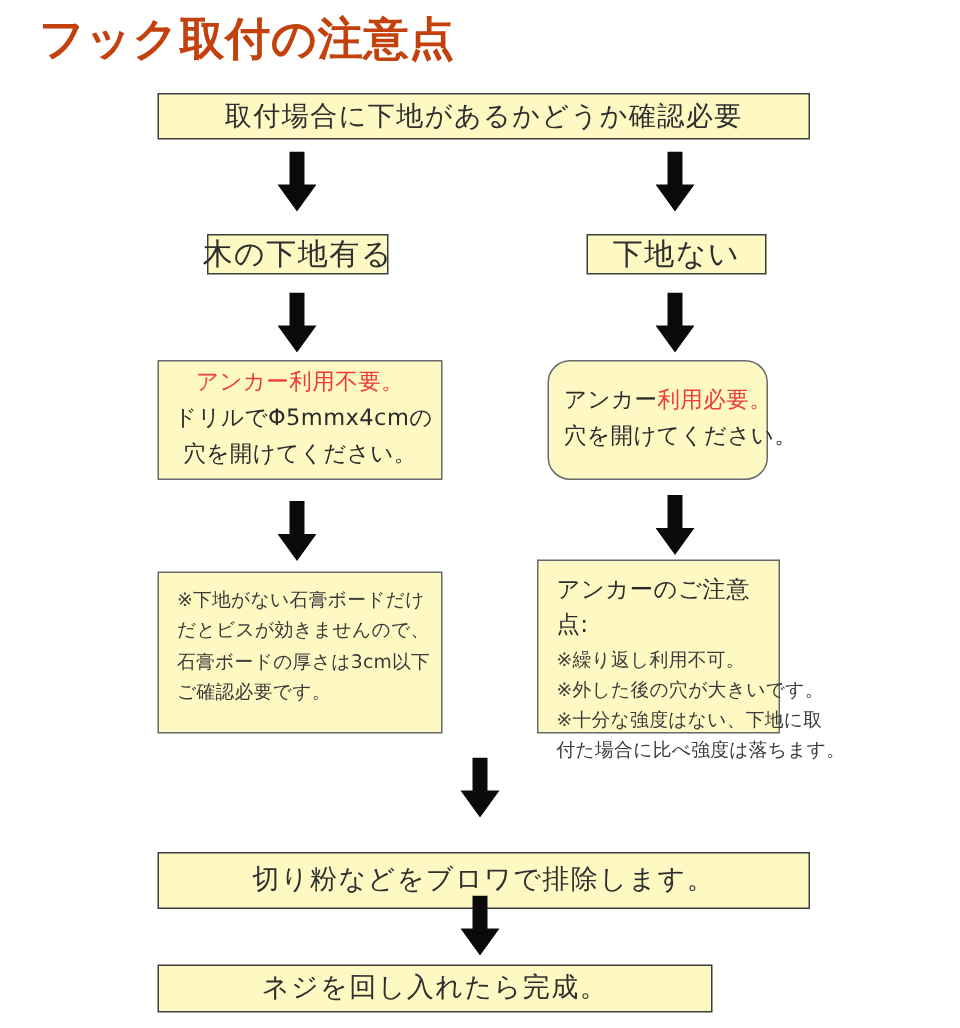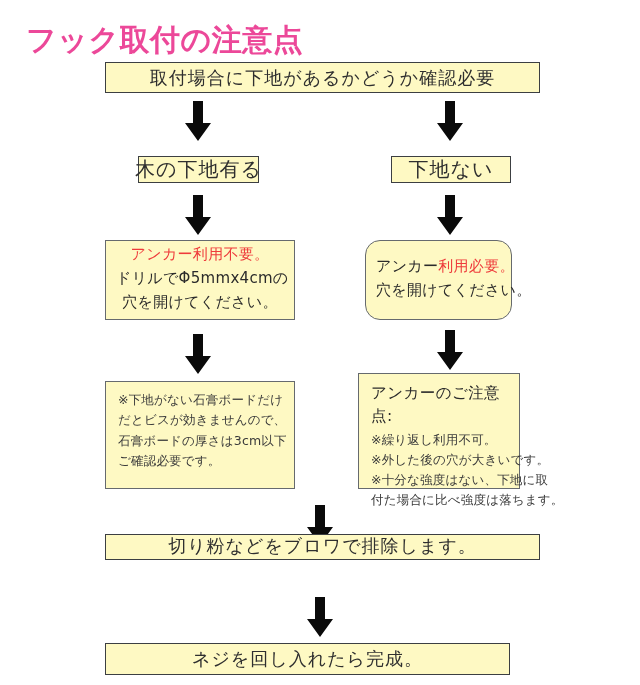--- a/index.html
+++ b/index.html
@@ -14,25 +14,25 @@
   #page {
     position: relative;
     width: 640px;
     height: 685px;
     background: #ffffff;
     overflow: hidden;
   }
   .title {
     position: absolute;
     left: 26px;
-    top: 20px;
+    top: 6px;
     font-size: 30px;
     font-weight: bold;
     letter-spacing: 0.5px;
-    color: #ec4899;
+    color: #c2410c;
     white-space: nowrap;
   }
   .box {
     position: absolute;
     border: 1.5px solid #666a6e;
     box-sizing: border-box;
     background: #fef9c3;
     display: flex;
     flex-direction: column;
     justify-content: center;
@@ -184,27 +184,27 @@
     <span class="note-line">※十分な強度はない、下地に取</span>
     <span class="note-line">付た場合に比べ強度は落ちます。</span>
   </div>
 
   <div class="arrow" style="left:307px; top:505px;">
     <svg width="26" height="40" viewBox="0 0 26 40">
       <polygon points="8,0 18,0 18,22 26,22 13,40 0,22 8,22" fill="#0a0a0a"></polygon>
     </svg>
   </div>
 
-  <div class="box wide" style="left:105px; top:534px; width:435px; height:26px;font-family:Liberation Serif, serif;">
+  <div class="box wide" style="left:105px; top:568px; width:435px; height:38px;">
     <span class="box-line bar-text">切り粉などをブロワで排除します。</span>
   </div>
 
   <div class="arrow" style="left:307px; top:597px;">
     <svg width="26" height="40" viewBox="0 0 26 40">
       <polygon points="8,0 18,0 18,22 26,22 13,40 0,22 8,22" fill="#0a0a0a"></polygon>
     </svg>
   </div>
 
-  <div class="box wide" style="left:105px; top:643px; width:405px; height:32px;">
+  <div class="box wide" style="left:105px; top:643px; width:370px; height:32px;">
     <span class="box-line bar-text">ネジを回し入れたら完成。</span>
   </div>
 
 </div>
 
 </body></html>

